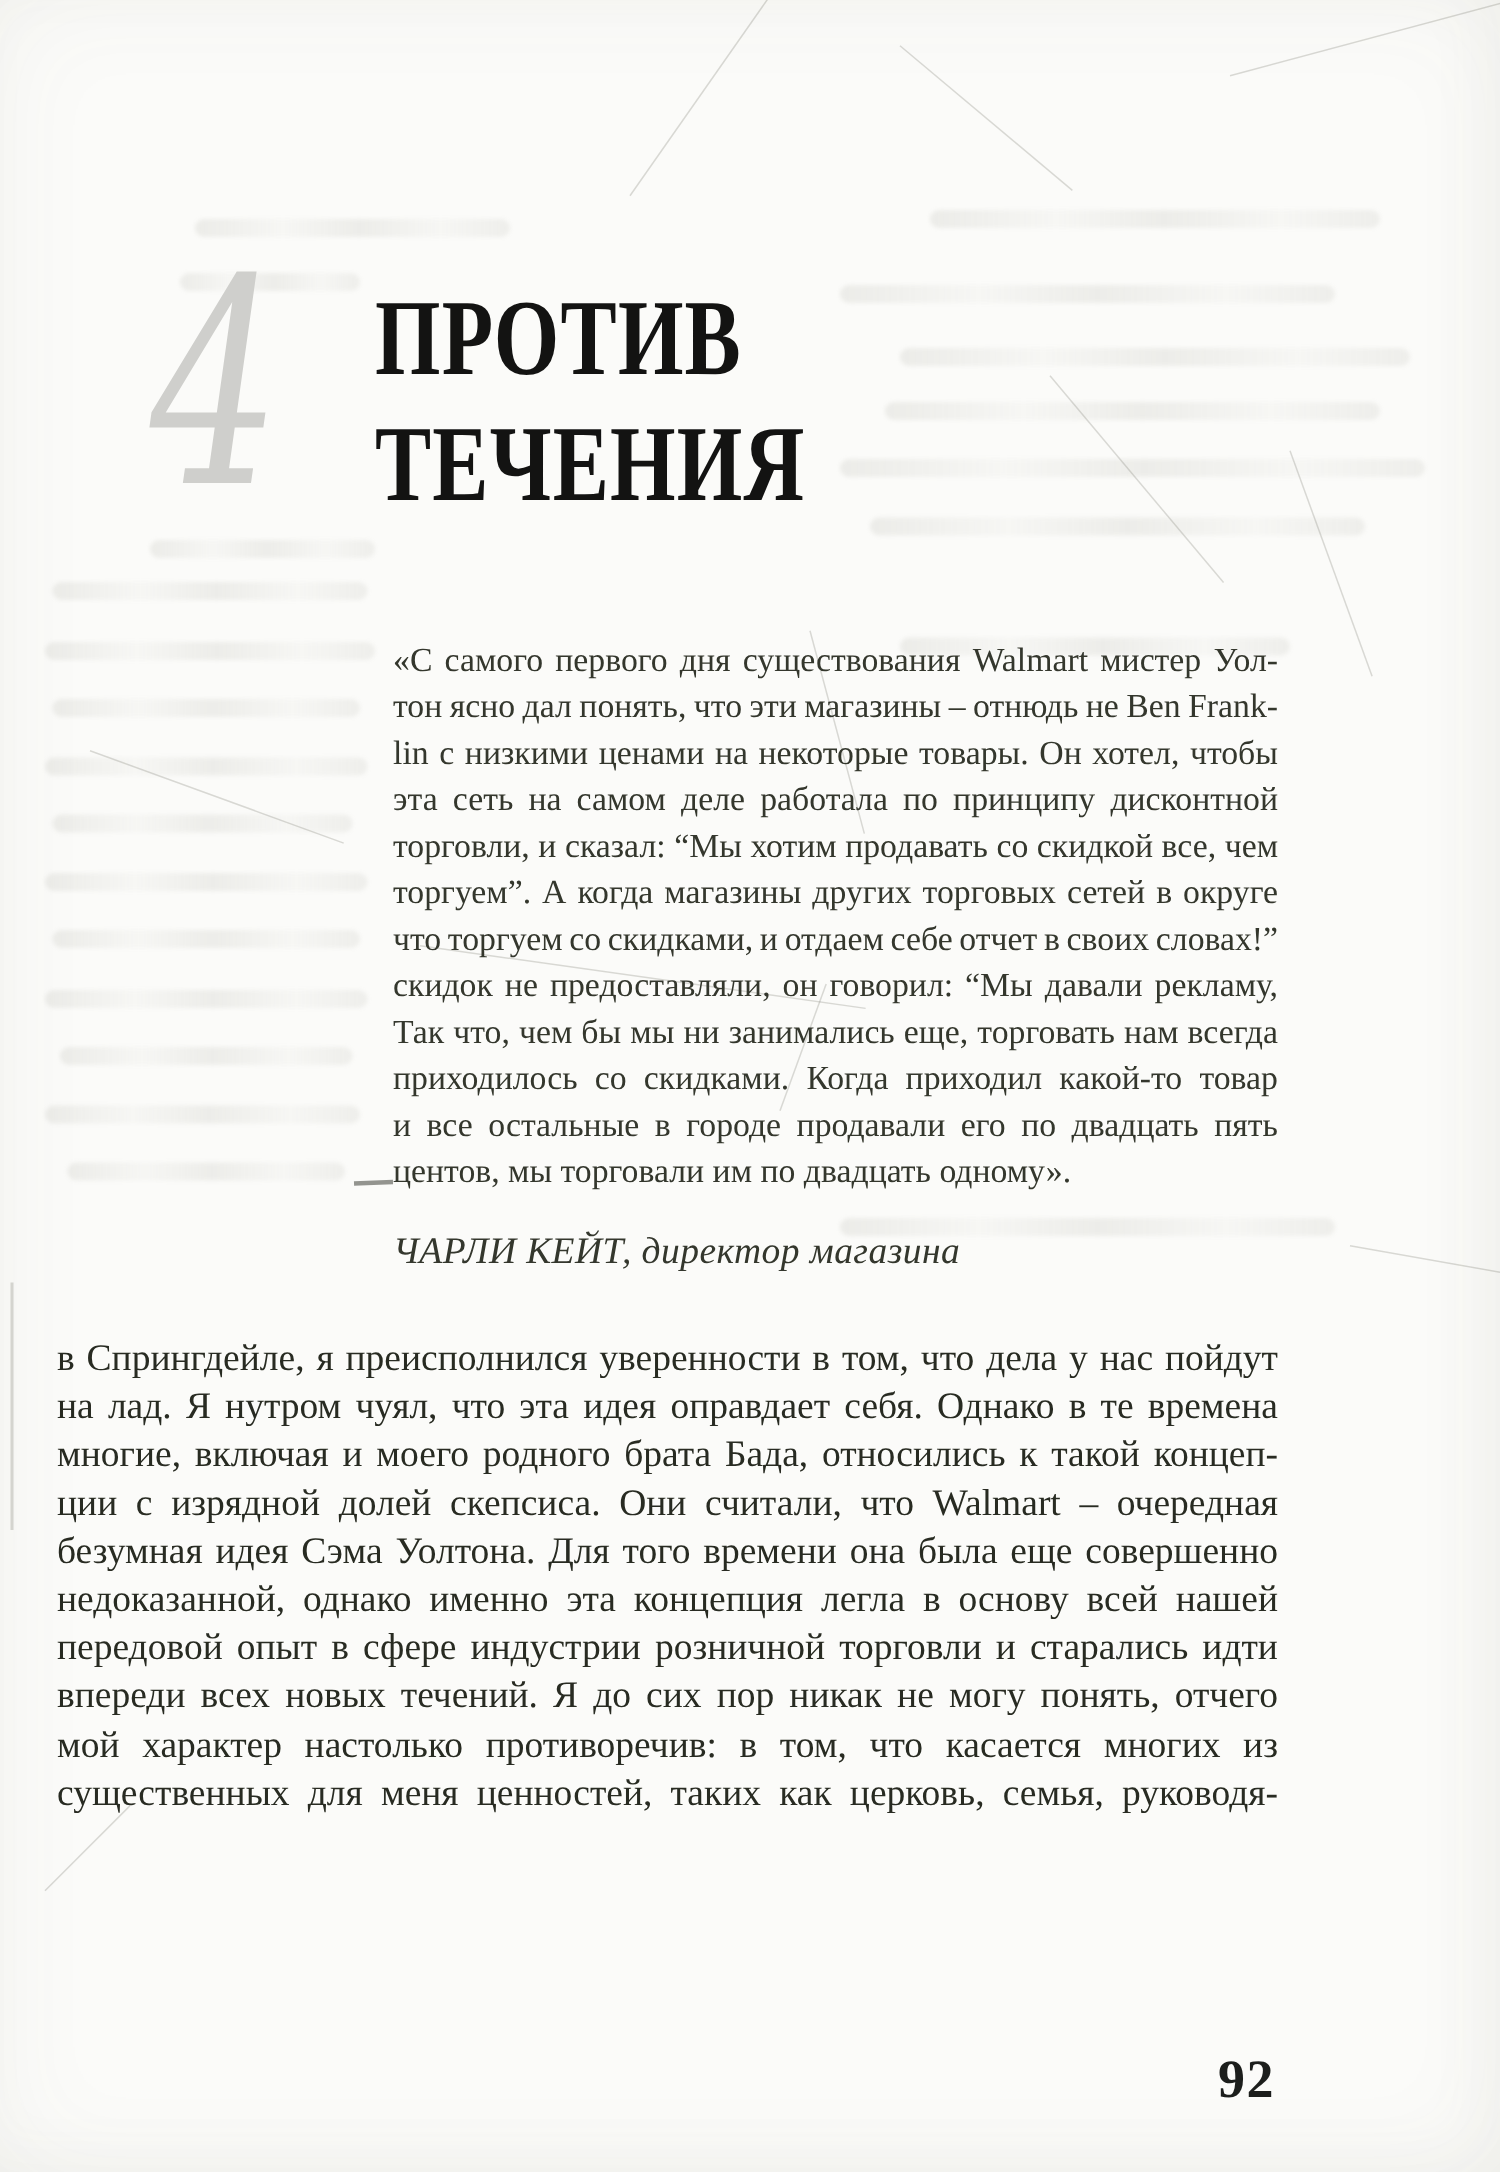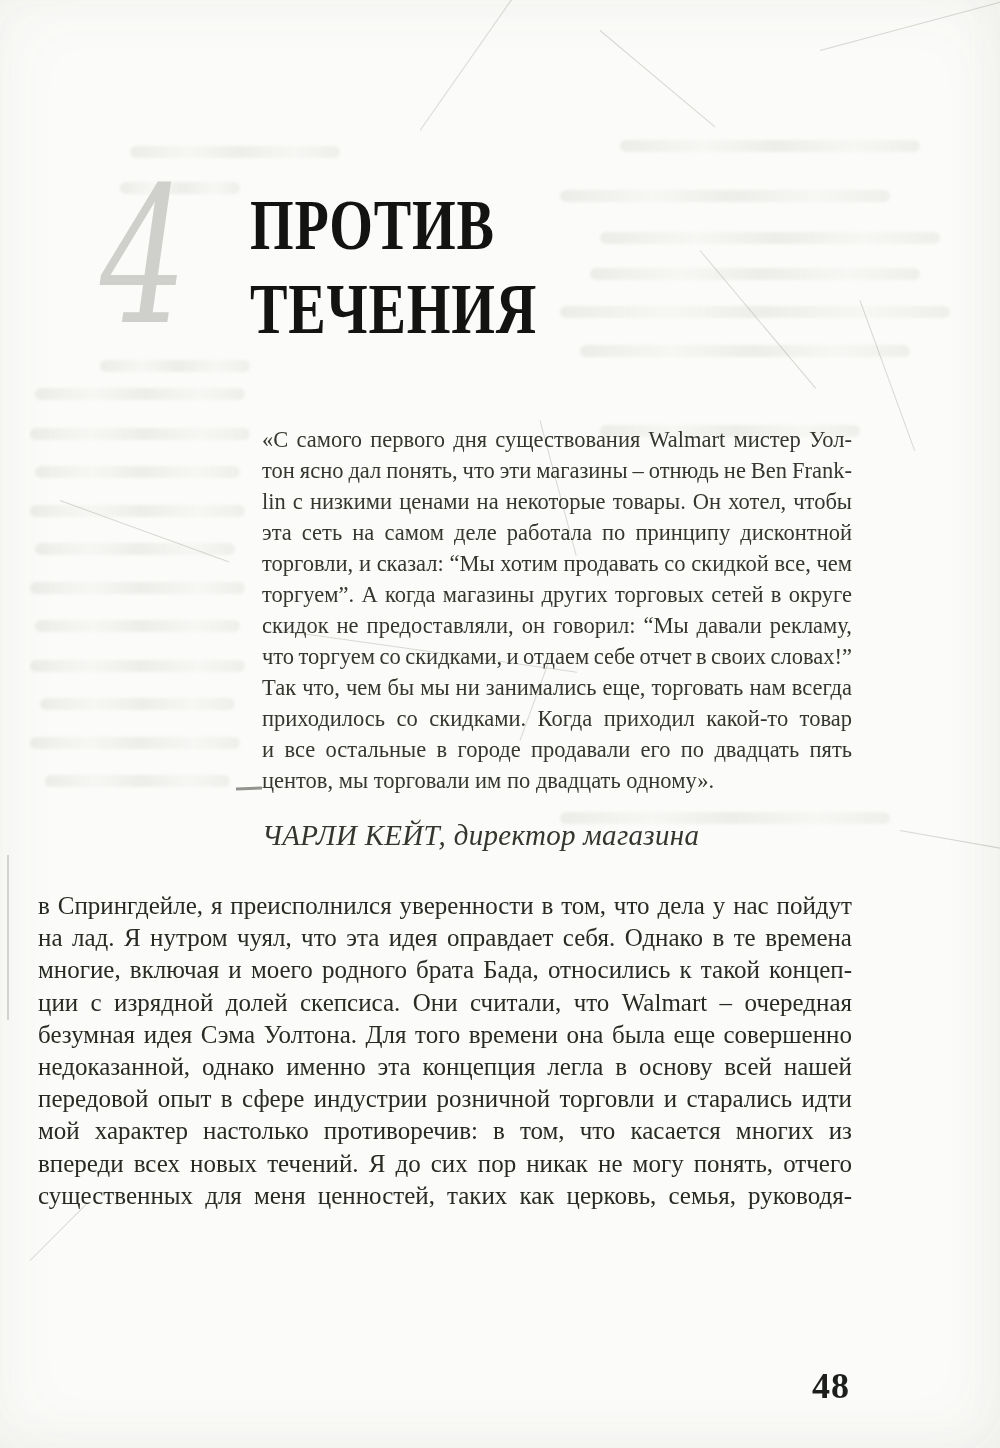--- a/index.html
+++ b/index.html
@@ -28,21 +28,21 @@
     font-size:72px; line-height:84px; font-weight:bold;
     color:var(--title); letter-spacing:1px;
     transform:scaleX(.78); transform-origin:left top;
   }
   .quote{
     position:absolute; left:262px; top:424px; width:590px;
     font-size:22.5px; line-height:31px; color:var(--quote-text);
   }
   .attribution{
     position:absolute; left:262px; top:820px;
-    font-size:29px; line-height:30px; font-style:italic;
+    font-size:25px; line-height:30px; font-style:italic;
     color:var(--quote-text); letter-spacing:.3px;
   }
   .body-text{
     position:absolute; left:38px; top:890px; width:814px;
     font-size:25px; line-height:32.2px; color:var(--text);
   }
   .jline{white-space:nowrap;}
   .pagenum{
     position:absolute; left:812px; top:1368px;
     font-size:36px; line-height:1; font-weight:bold;
@@ -119,38 +119,38 @@
     <div>ТЕЧЕНИЯ</div>
   </div>
 
   <div class="quote">
     <div class="jline" style="display: block; word-spacing: 2.51px;">«С самого первого дня существования Walmart мистер Уол-</div>
     <div class="jline" style="display: block; word-spacing: -0.66px;">тон ясно дал понять, что эти магазины – отнюдь не Ben Frank-</div>
     <div class="jline" style="display: block; word-spacing: 1.45px;">lin с низкими ценами на некоторые товары. Он хотел, чтобы</div>
     <div class="jline" style="display: block; word-spacing: 4.47px;">эта сеть на самом деле работала по принципу дисконтной</div>
     <div class="jline" style="display: block; word-spacing: 0.08px;">торговли, и сказал: “Мы хотим продавать со скидкой все, чем</div>
     <div class="jline" style="display: block; word-spacing: 1.7px;">торгуем”. А когда магазины других торговых сетей в округе</div>
+    <div class="jline" style="display: block; word-spacing: -1.15px;">что торгуем со скидками, и отдаем себе отчет в своих словах!”</div>
     <div class="jline" style="display: block; word-spacing: 2.37px;">скидок не предоставляли, он говорил: “Мы давали рекламу,</div>
-    <div class="jline" style="display: block; word-spacing: -1.15px;">что торгуем со скидками, и отдаем себе отчет в своих словах!”</div>
     <div class="jline" style="display: block; word-spacing: 0.44px;">Так что, чем бы мы ни занимались еще, торговать нам всегда</div>
     <div class="jline" style="display: block; word-spacing: 5.83px;">приходилось со скидками. Когда приходил какой-то товар</div>
     <div class="jline" style="display: block; word-spacing: 4.72px; text-align: right;">и все остальные в городе продавали его по двадцать пять</div>
     <div class="jline no-just">центов, мы торговали им по двадцать одному».</div>
   </div>
 
   <div class="attribution">ЧАРЛИ КЕЙТ, директор магазина</div>
 
   <div class="body-text">
     <div class="jline" style="display: block; word-spacing: 1.65px;">в Спрингдейле, я преисполнился уверенности в том, что дела у нас пойдут</div>
     <div class="jline" style="display: block; word-spacing: 3.21px;">на лад. Я нутром чуял, что эта идея оправдает себя. Однако в те времена</div>
     <div class="jline" style="display: block; word-spacing: 2.92px;">многие, включая и моего родного брата Бада, относились к такой концеп-</div>
     <div class="jline" style="display: block; word-spacing: 6.18px;">ции с изрядной долей скепсиса. Они считали, что Walmart – очередная</div>
     <div class="jline" style="display: block; word-spacing: 2.28px;">безумная идея Сэма Уолтона. Для того времени она была еще совершенно</div>
     <div class="jline" style="display: block; word-spacing: 5.62px; text-align: center;">недоказанной, однако именно эта концепция легла в основу всей нашей</div>
     <div class="jline" style="display: block; word-spacing: 3.12px;">передовой опыт в сфере индустрии розничной торговли и старались идти</div>
+    <div class="jline" style="display: block; word-spacing: 3.82px;">впереди всех новых течений. Я до сих пор никак не могу понять, отчего</div>
     <div class="jline" style="display: block; word-spacing: 8.84px;">мой характер настолько противоречив: в том, что касается многих из</div>
-    <div class="jline" style="display: block; word-spacing: 3.82px;">впереди всех новых течений. Я до сих пор никак не могу понять, отчего</div>
     <div class="jline" style="display: block; word-spacing: 5.84px;">существенных для меня ценностей, таких как церковь, семья, руководя-</div>
   </div>
 
-  <div class="pagenum">48</div>
+  <div class="pagenum">92</div>
 
 </div>
 
 </body></html>

